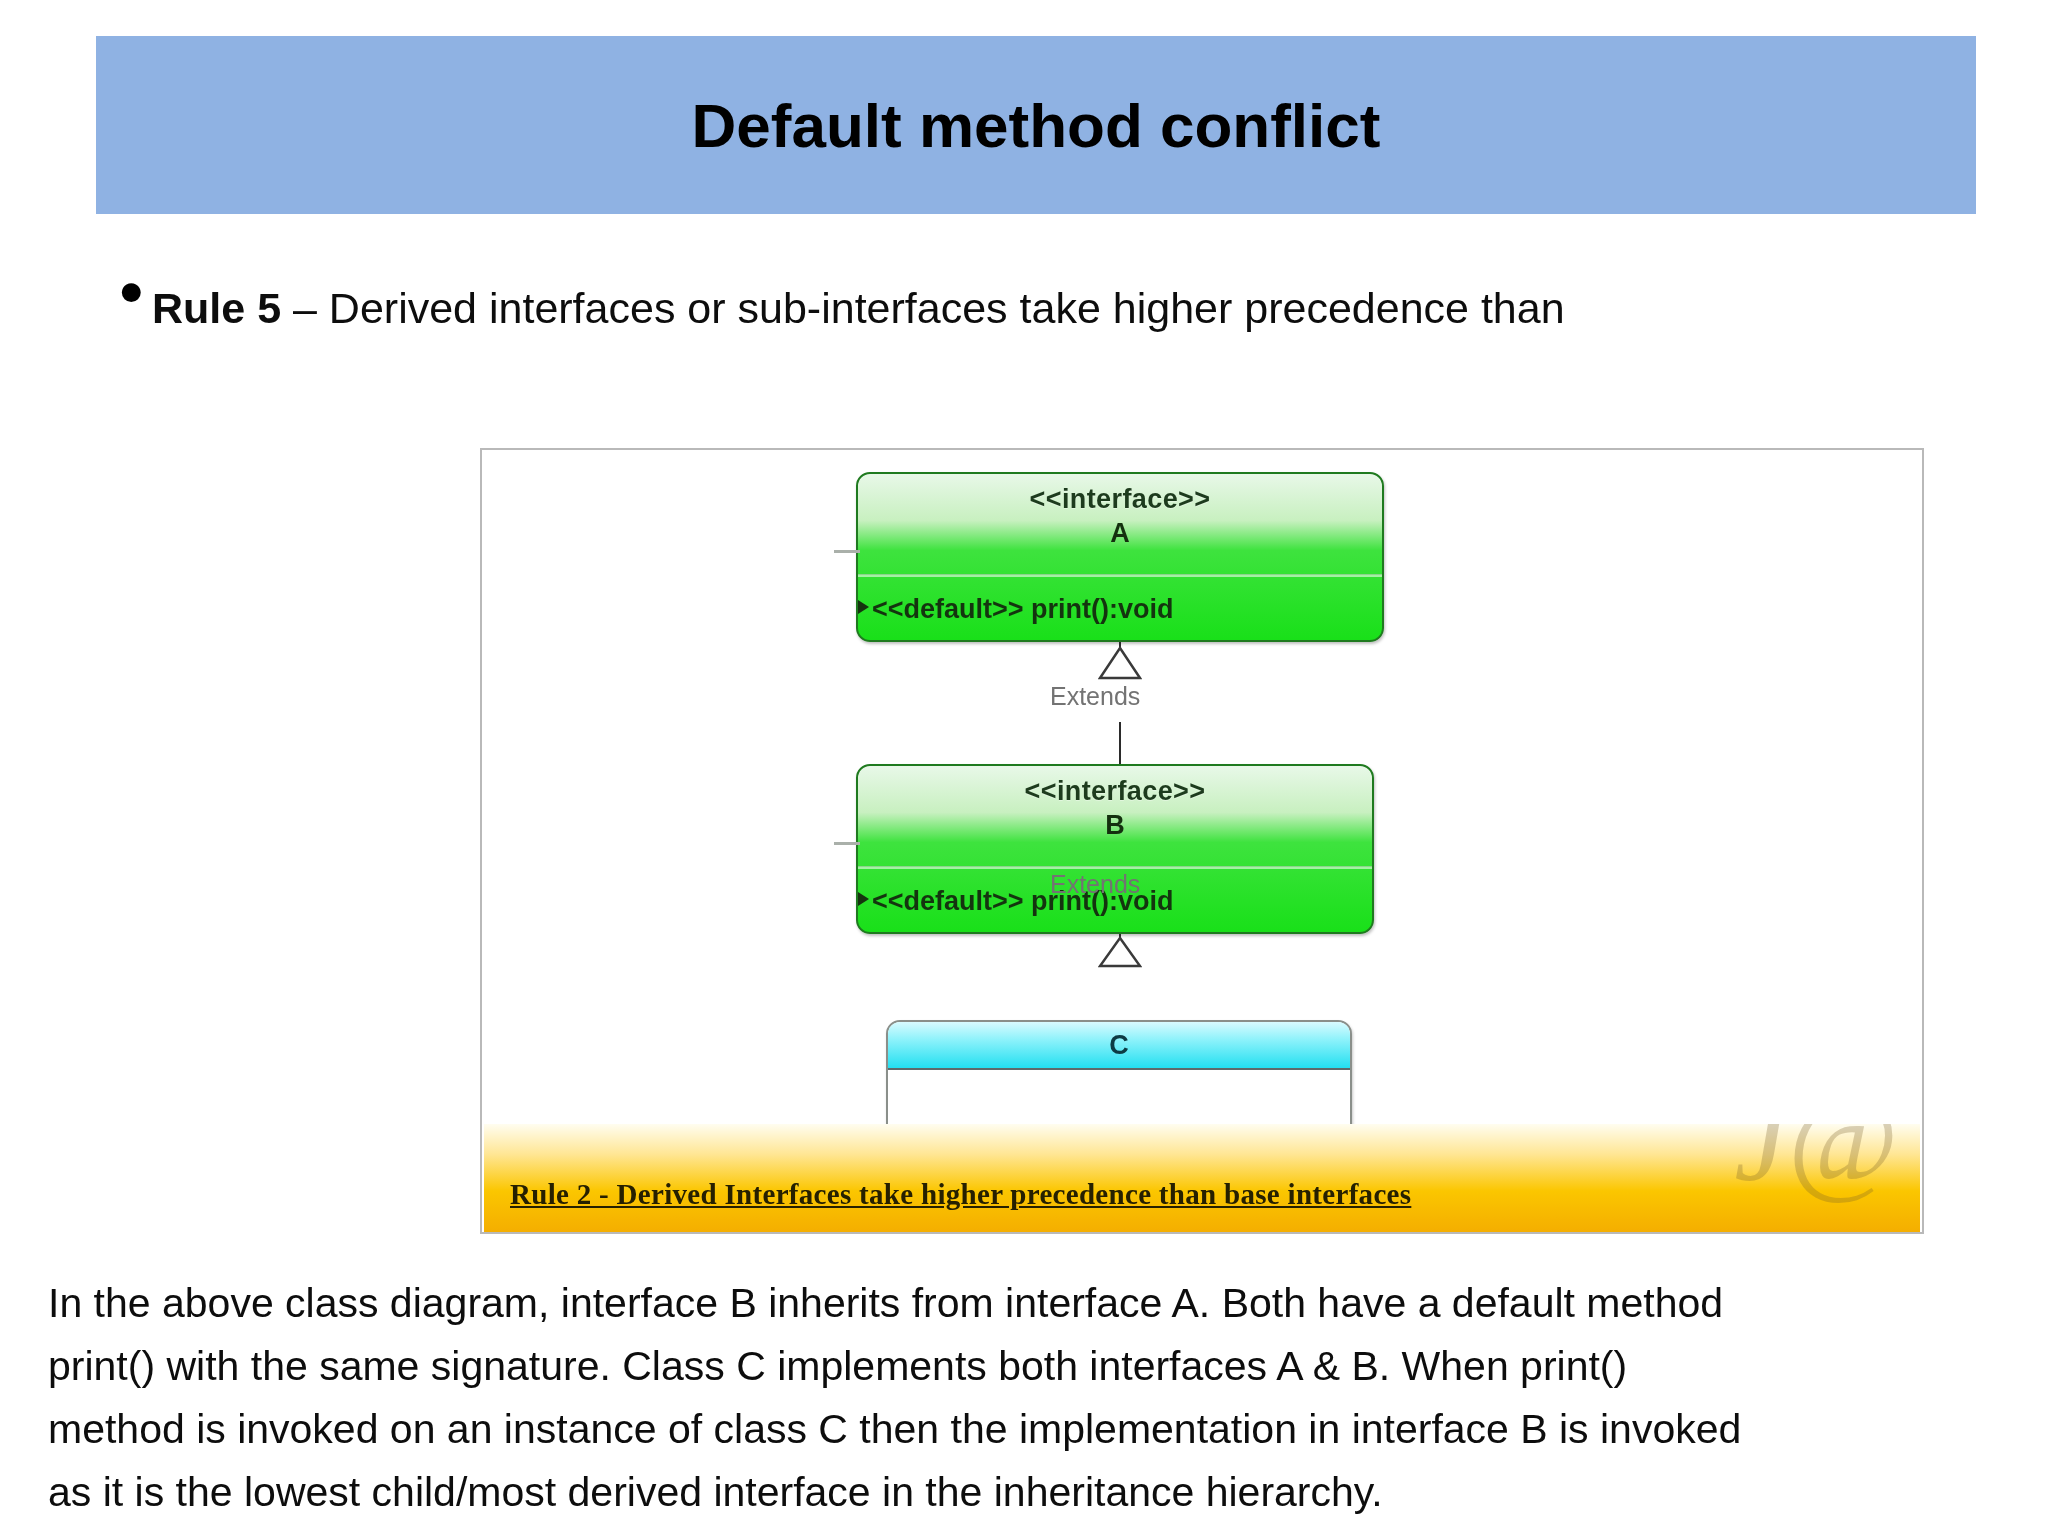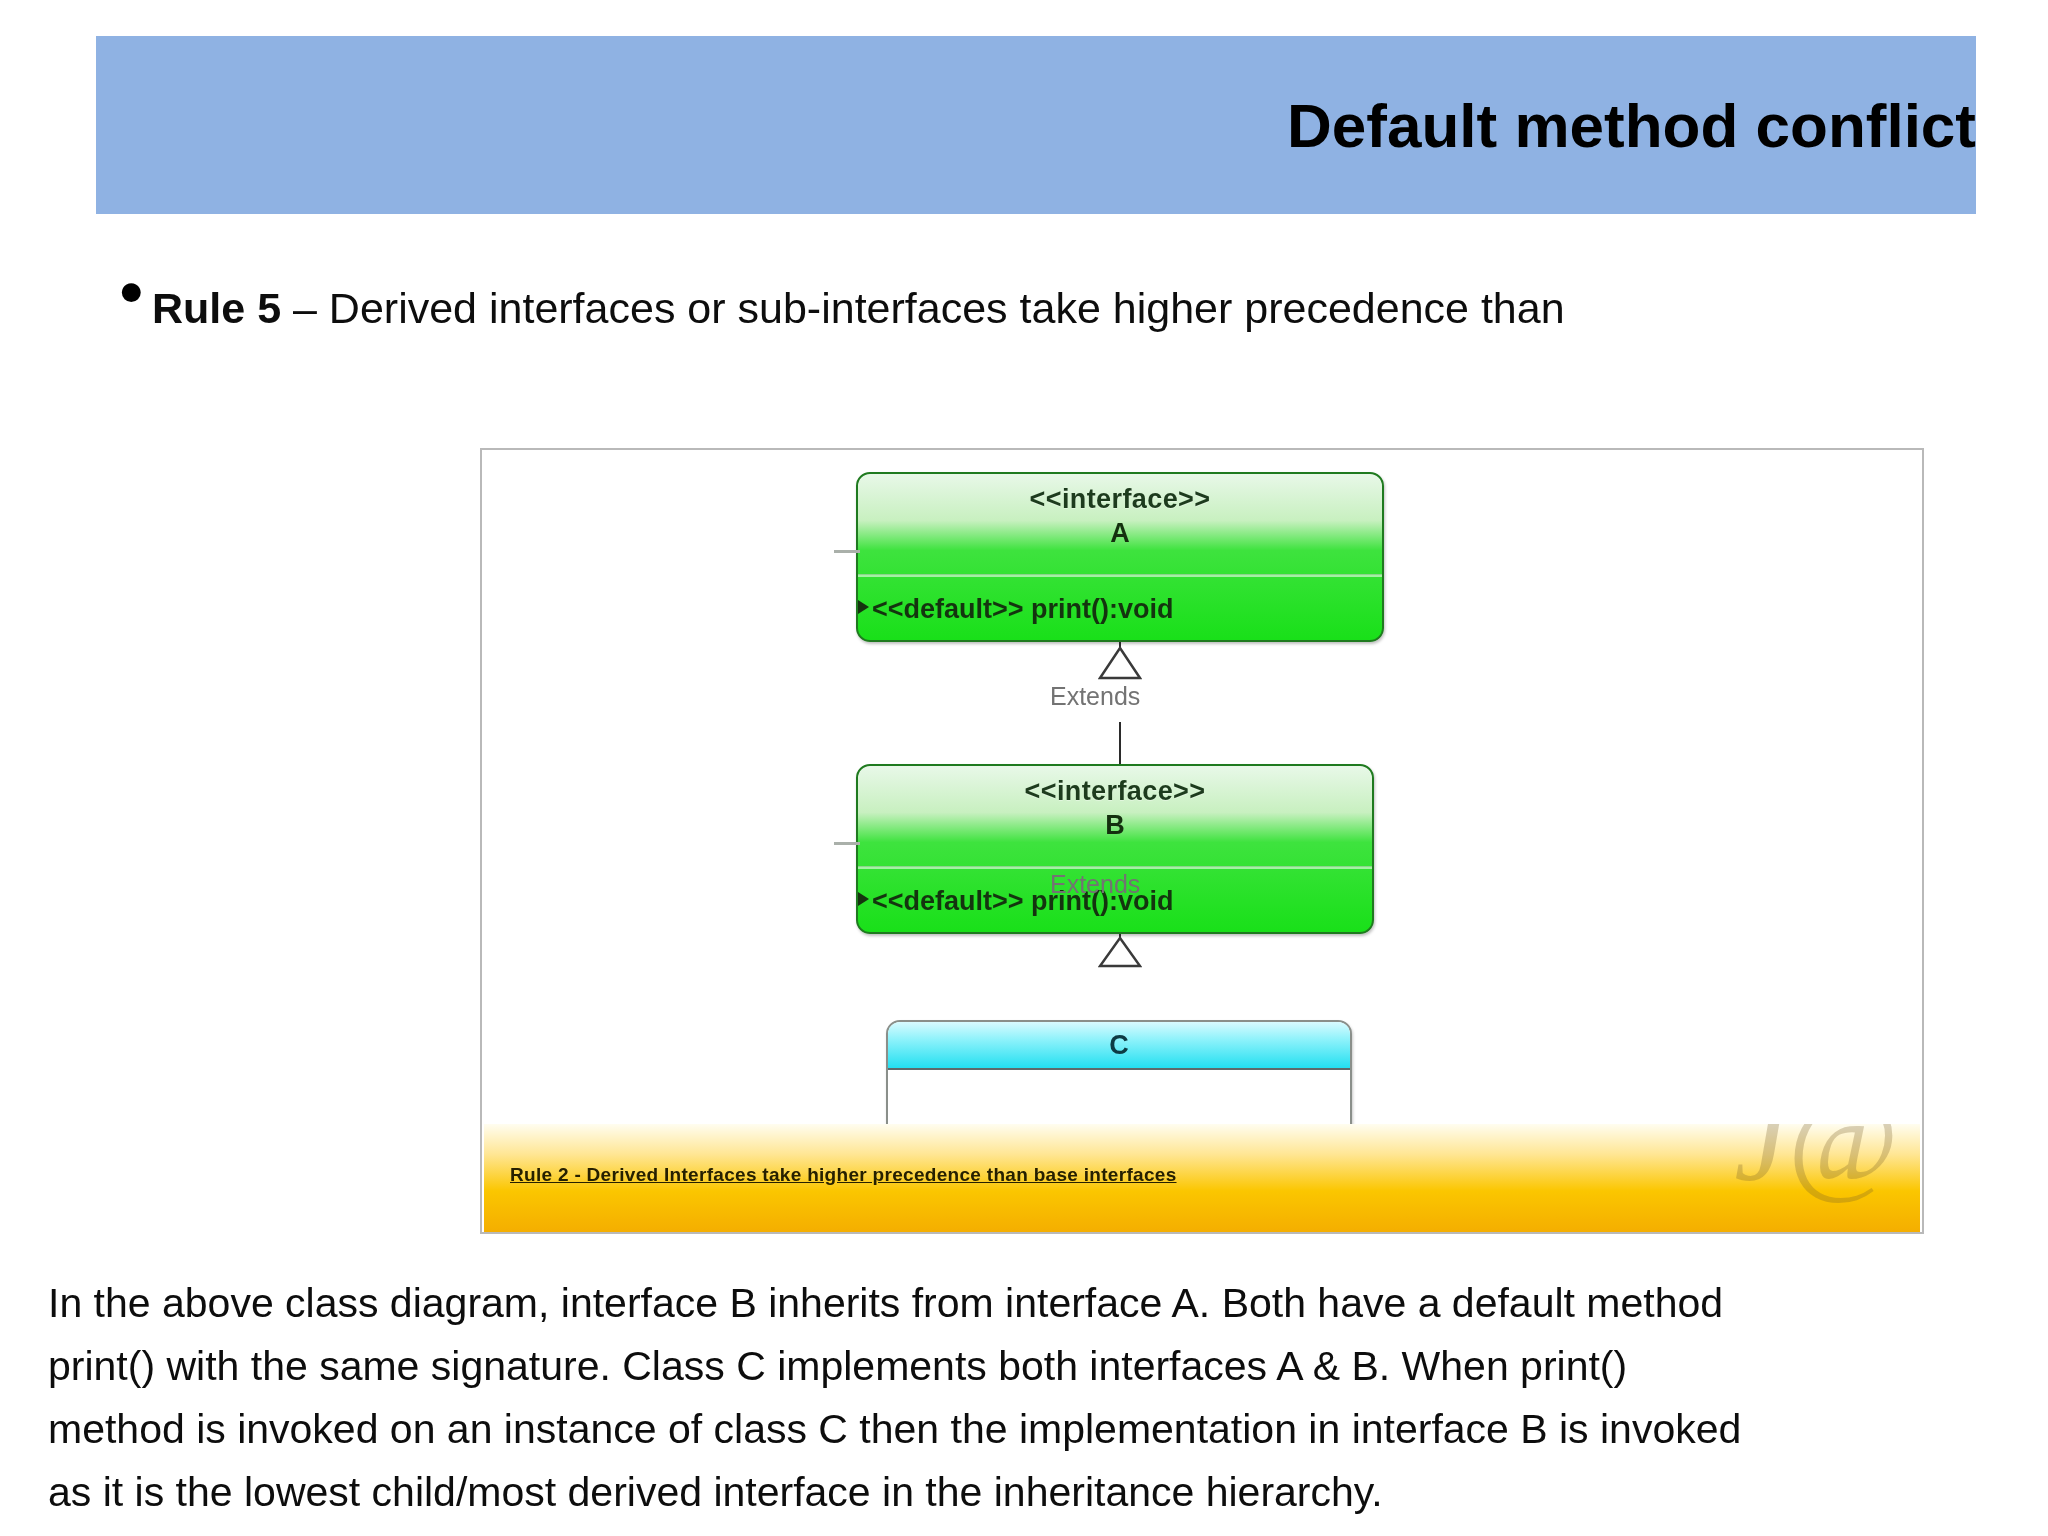--- a/index.html
+++ b/index.html
@@ -20,21 +20,21 @@
   
   .title-banner {
     position: absolute;
     left: 96px;
     top: 36px;
     width: 1880px;
     height: 178px;
     background: #8FB2E3;
     display: flex;
     align-items: center;
-    justify-content: flex-end;
+    justify-content: center;
   }
   .title-text {
     font-size: 62px;
     font-weight: bold;
     color: #000000;
     letter-spacing: 0px;
     font-family: "Liberation Sans", sans-serif;
   }
 
   
@@ -190,28 +190,28 @@
     left: 2px;
     right: 2px;
     bottom: 0px;
     height: 108px;
     background: linear-gradient(to bottom, #fffdf0 0%, #ffe694 28%, #fbc600 62%, #f4ae00 100%);
     overflow: hidden;
   }
   .caption-text {
     position: absolute;
     left: 26px;
-    top: 40px;
-    font-size: 19px;
+    top: 54px;
+    font-size: 29px;
     font-weight: bold;
     color: #262000;
     text-decoration: underline;
     letter-spacing: .3px;
     white-space: nowrap;
-    font-family: Liberation Sans, sans-serif;
+    font-family: Liberation Serif, serif;
   }
   .watermark {
     position: absolute;
     right: 22px;
     top: -44px;
     font-size: 120px;
     color: rgba(120,95,40,.28);
     font-family: "Liberation Serif", serif;
     font-style: italic;
     line-height: 120px;

